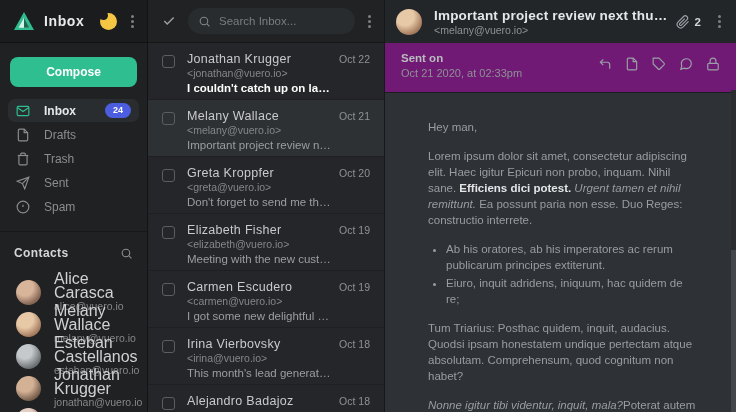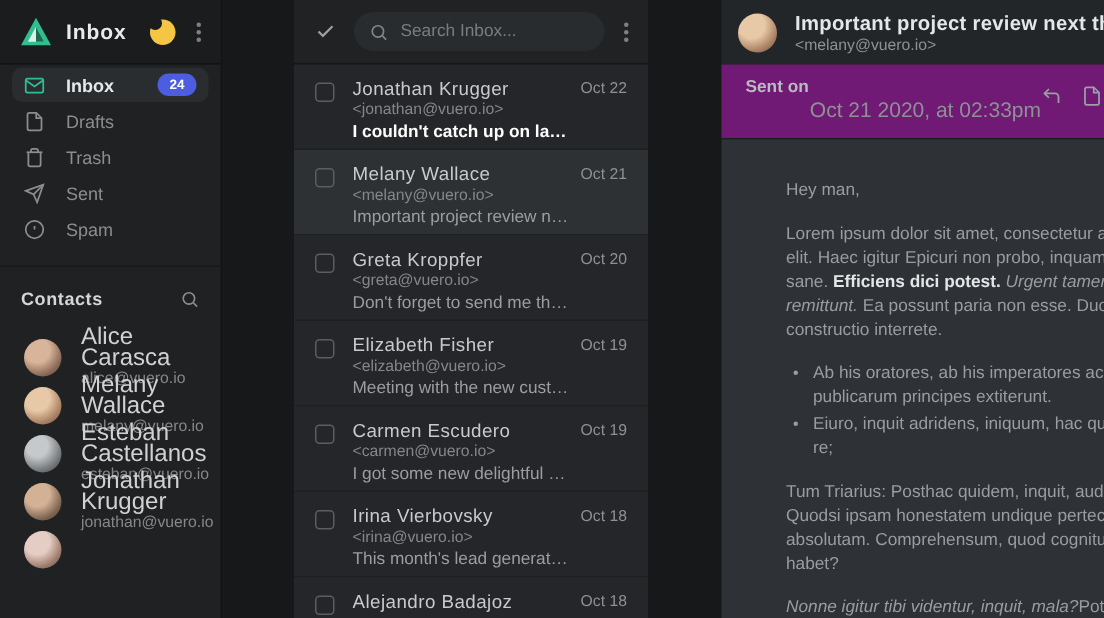--- a/index.html
+++ b/index.html
@@ -1,18 +1,18 @@
 <!DOCTYPE html>
 <html><head>
 <meta charset="utf-8">
 <style>
   * { margin:0; padding:0; box-sizing:border-box; }
   html,body { width:736px; height:412px; overflow:hidden; background:#17181a;
               font-family:"Liberation Sans", sans-serif; }
-  .app { display:flex; width:617px; height:412px; color:#c8cacc;gap:48px; }
+  .app { display:flex; width:617px; height:412px; color:#c8cacc; }
 
   
   .sidebar { width:148px; height:412px; background:#1f2122; border-right:1px solid #121314;
              display:flex; flex-direction:column; position:relative; }
   .sidebar-header { height:43px; background:#1a1c1e; display:flex; align-items:center;
                     padding:0 10px 0 13px; border-bottom:1px solid #101112; flex:0 0 auto; }
   .logo { width:22px; height:20px; margin-right:9px; flex:0 0 auto; }
   .sidebar-title { font-size:14px; font-weight:bold; color:#e8eaeb; letter-spacing:.6px; flex:1; }
   .moon-wrap { width:20px; height:20px; position:relative; margin-right:10px; cursor:pointer; }
   .moon { width:17px; height:17px; border-radius:50%; background:#f5c644; position:absolute; top:2px; left:2px; }
@@ -88,21 +88,21 @@
                     line-height:16px; white-space:nowrap; overflow:hidden; text-overflow:ellipsis; }
   .detail-from { font-size:10.5px; color:#8e9194; line-height:12px; }
   .attach-ind { display:flex; align-items:center; color:#b9bcbe; margin:0 14px 0 6px; cursor:pointer; }
   .attach-ind svg { margin-right:5px; color:#9aa0a4; }
   .attach-count { font-size:11.5px; font-weight:bold; color:#d2d4d6; }
 
   .sent-row { background:#701a75; padding:8px 16px 12px 16px; display:flex;
               align-items:flex-start; border-bottom:1px solid #1b1d1f; flex:0 0 auto; }
   .sent-info { flex:1; }
   .sent-label { font-size:11.5px; font-weight:bold; color:#b9bcbe; line-height:15px; }
-  .sent-date { font-size:14px; color:#8e9194; line-height:14px;text-align:right; }
+  .sent-date { font-size:11px; color:#8e9194; line-height:14px; }
   .action-icons { display:flex; gap:13px; margin-top:6px; }
   .action-icons .aicon { color:#9aa0a6; cursor:pointer; display:flex; }
 
   .mail-body { flex:1; background:#2e3135; padding:26px 40px 16px 43px; overflow:hidden;
                font-size:11.5px; line-height:16px; color:#989da3; position:relative; }
   .mail-body p { margin-bottom:13px; }
   .mail-body ul { margin:0 0 13px 18px; }
   .mail-body li { margin-bottom:2px; }
   .seg-bold { font-weight:bold; color:#e3e5e7; }
   .seg-italic { font-style:italic; }
@@ -127,20 +127,21 @@
         <span class="moon"></span>
           <span class="moon-bite"></span>
       </span>
       <span class="dots-v">
           <i></i>
           <i></i>
           <i></i>
         </span>
     </div>
 
+    <button class="compose-btn">Compose</button>
 
     <div class="nav">
       <div class="nav-item active">
         <span class="nav-icon">
           <svg viewBox="0 0 24 24" fill="none" stroke="currentColor" stroke-width="2">
               <rect x="2" y="4" width="20" height="16" rx="2"></rect>
               <polyline points="2,6 12,13 22,6"></polyline>
             </svg>
         </span>
         <span class="nav-label">Inbox</span>

